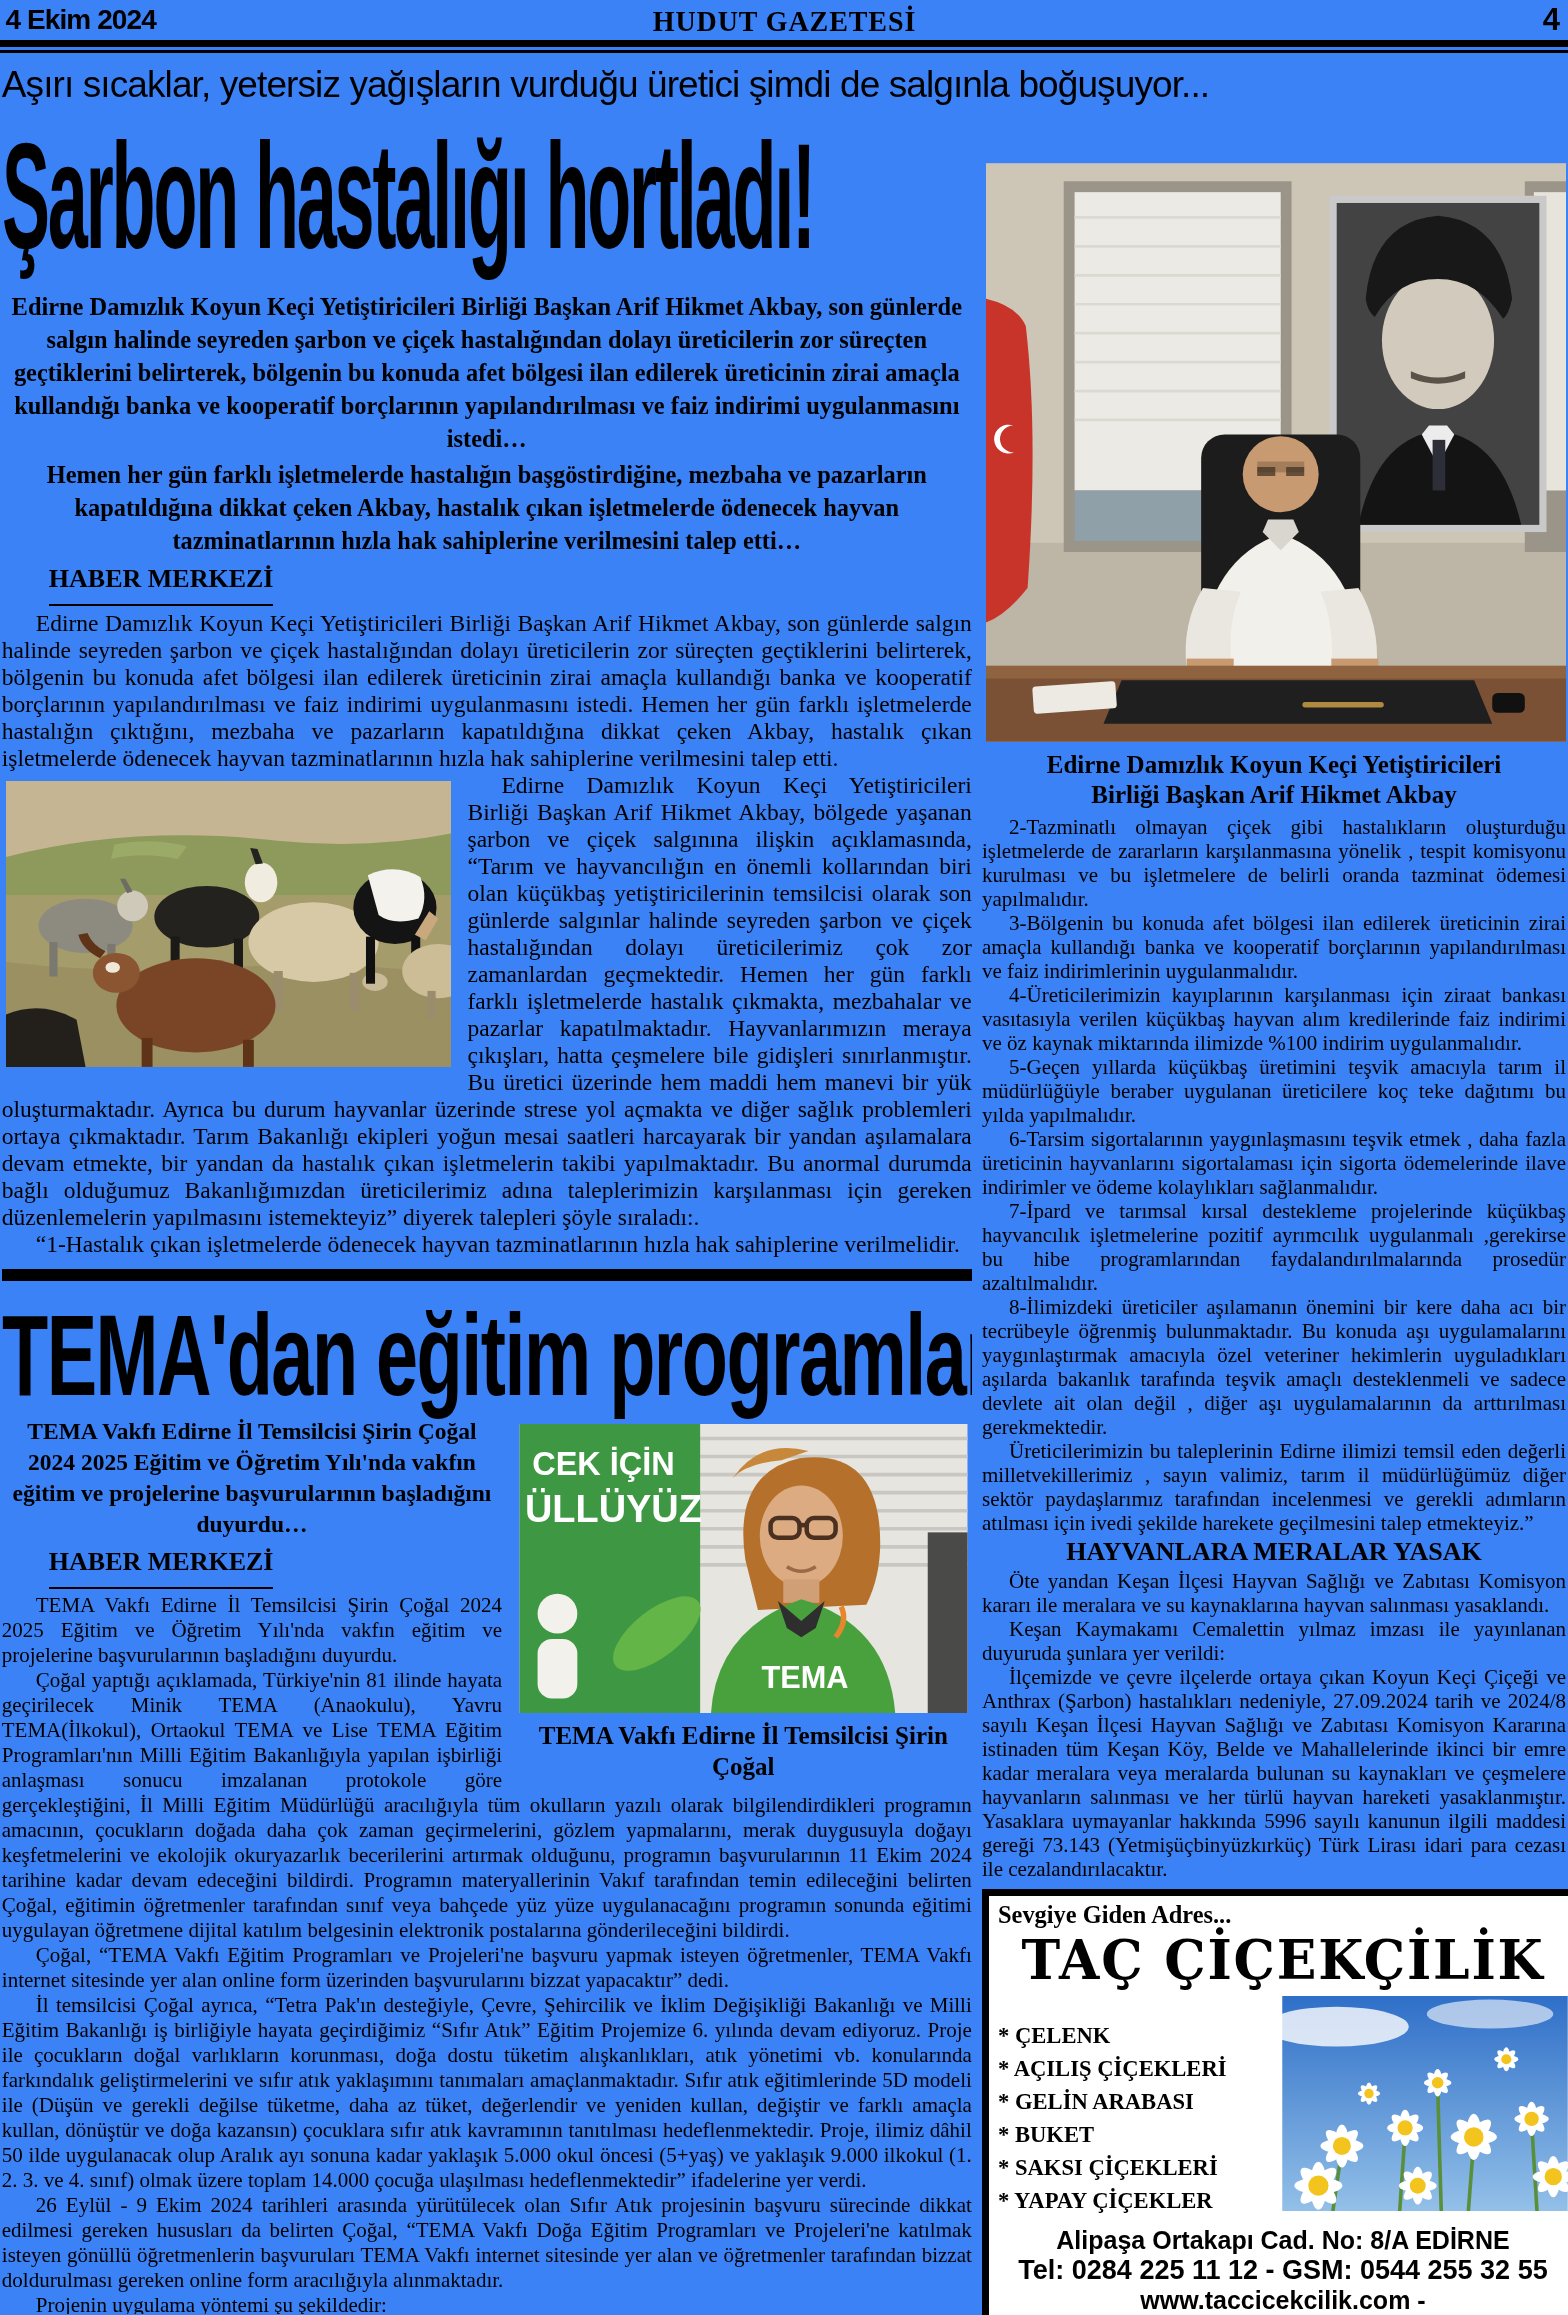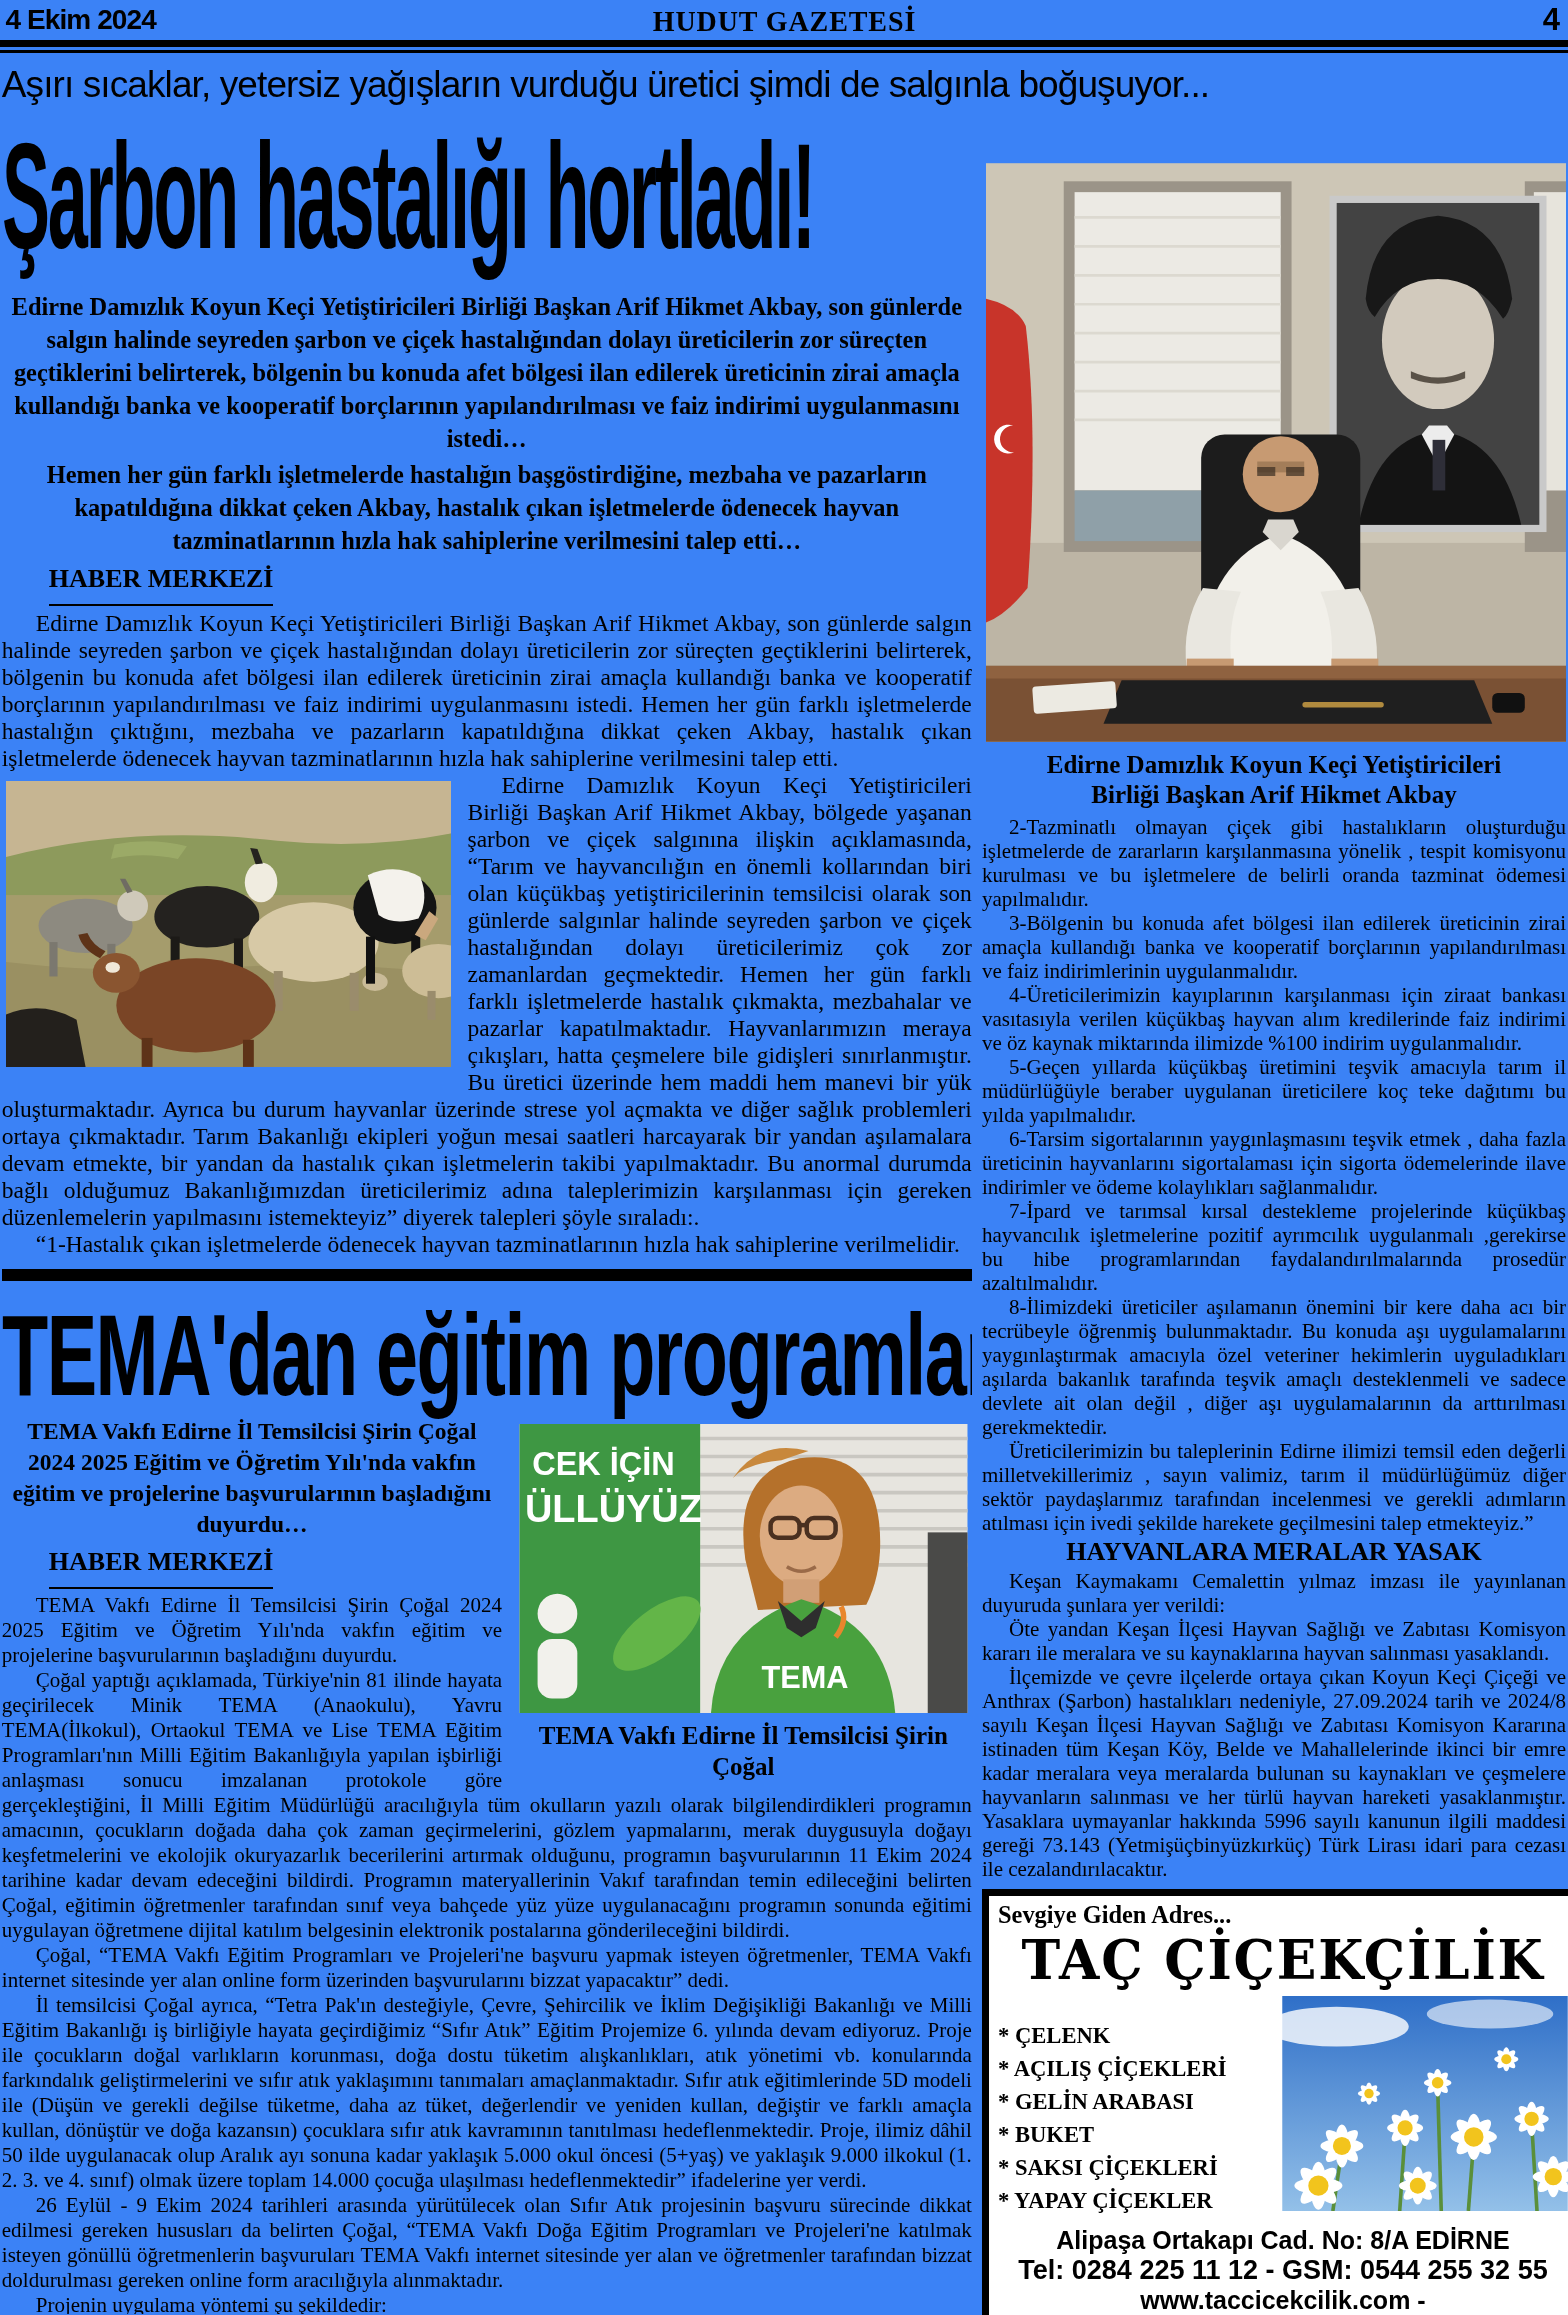--- a/index.html
+++ b/index.html
@@ -302,22 +302,22 @@
       <p class="rbody">4-Üreticilerimizin kayıplarının karşılanması için ziraat bankası vasıtasıyla verilen küçükbaş hayvan alım kredilerinde faiz indirimi ve öz kaynak miktarında ilimizde %100 indirim uygulanmalıdır.</p>
       <p class="rbody">5-Geçen yıllarda küçükbaş üretimini teşvik amacıyla tarım il müdürlüğüyle beraber uygulanan üreticilere koç teke dağıtımı bu yılda yapılmalıdır.</p>
       <p class="rbody">6-Tarsim sigortalarının yaygınlaşmasını teşvik etmek , daha fazla üreticinin hayvanlarını sigortalaması için sigorta ödemelerinde ilave indirimler ve ödeme kolaylıkları sağlanmalıdır.</p>
       <p class="rbody">7-İpard ve tarımsal kırsal destekleme projelerinde küçükbaş hayvancılık işletmelerine pozitif ayrımcılık uygulanmalı ,gerekirse bu hibe programlarından faydalandırılmalarında prosedür azaltılmalıdır.</p>
       <p class="rbody">8-İlimizdeki üreticiler aşılamanın önemini bir kere daha acı bir tecrübeyle öğrenmiş bulunmaktadır. Bu konuda aşı uygulamalarını yaygınlaştırmak amacıyla özel veteriner hekimlerin uyguladıkları aşılarda bakanlık tarafında teşvik amaçlı desteklenmeli ve sadece devlete ait olan değil , diğer aşı uygulamalarının da arttırılması gerekmektedir.</p>
       <p class="rbody">Üreticilerimizin bu taleplerinin Edirne ilimizi temsil eden değerli milletvekillerimiz , sayın valimiz, tarım il müdürlüğümüz diğer sektör paydaşlarımız tarafından incelenmesi ve gerekli adımların atılması için ivedi şekilde harekete geçilmesini talep etmekteyiz.”</p>
     </div>
 
     <div class="subhead">HAYVANLARA MERALAR YASAK</div>
 
+    <p class="rbody">Öte yandan Keşan İlçesi Hayvan Sağlığı ve Zabıtası Komisyon kararı ile meralara ve su kaynaklarına hayvan salınması yasaklandı.</p>
     <p class="rbody">Keşan Kaymakamı Cemalettin yılmaz imzası ile yayınlanan duyuruda şunlara yer verildi:</p>
-    <p class="rbody">Öte yandan Keşan İlçesi Hayvan Sağlığı ve Zabıtası Komisyon kararı ile meralara ve su kaynaklarına hayvan salınması yasaklandı.</p>
     <p class="rbody">İlçemizde ve çevre ilçelerde ortaya çıkan Koyun Keçi Çiçeği ve Anthrax (Şarbon) hastalıkları nedeniyle, 27.09.2024 tarih ve 2024/8 sayılı Keşan İlçesi Hayvan Sağlığı ve Zabıtası Komisyon Kararına istinaden tüm Keşan Köy, Belde ve Mahallelerinde ikinci bir emre kadar meralara veya meralarda bulunan su kaynakları ve çeşmelere hayvanların salınması ve her türlü hayvan hareketi yasaklanmıştır. Yasaklara uymayanlar hakkında 5996 sayılı kanunun ilgili maddesi gereği 73.143 (Yetmişüçbinyüzkırküç) Türk Lirası idari para cezası ile cezalandırılacaktır.</p>
   </div>
 
   <div class="ad">
     <div class="ad-tag">Sevgiye Giden Adres...</div>
     <div class="ad-name">TAÇ ÇİÇEKÇİLİK</div>
     <div class="ad-row">
       <div class="ad-list">
         <div>* ÇELENK</div>
         <div>* AÇILIŞ ÇİÇEKLERİ</div>

